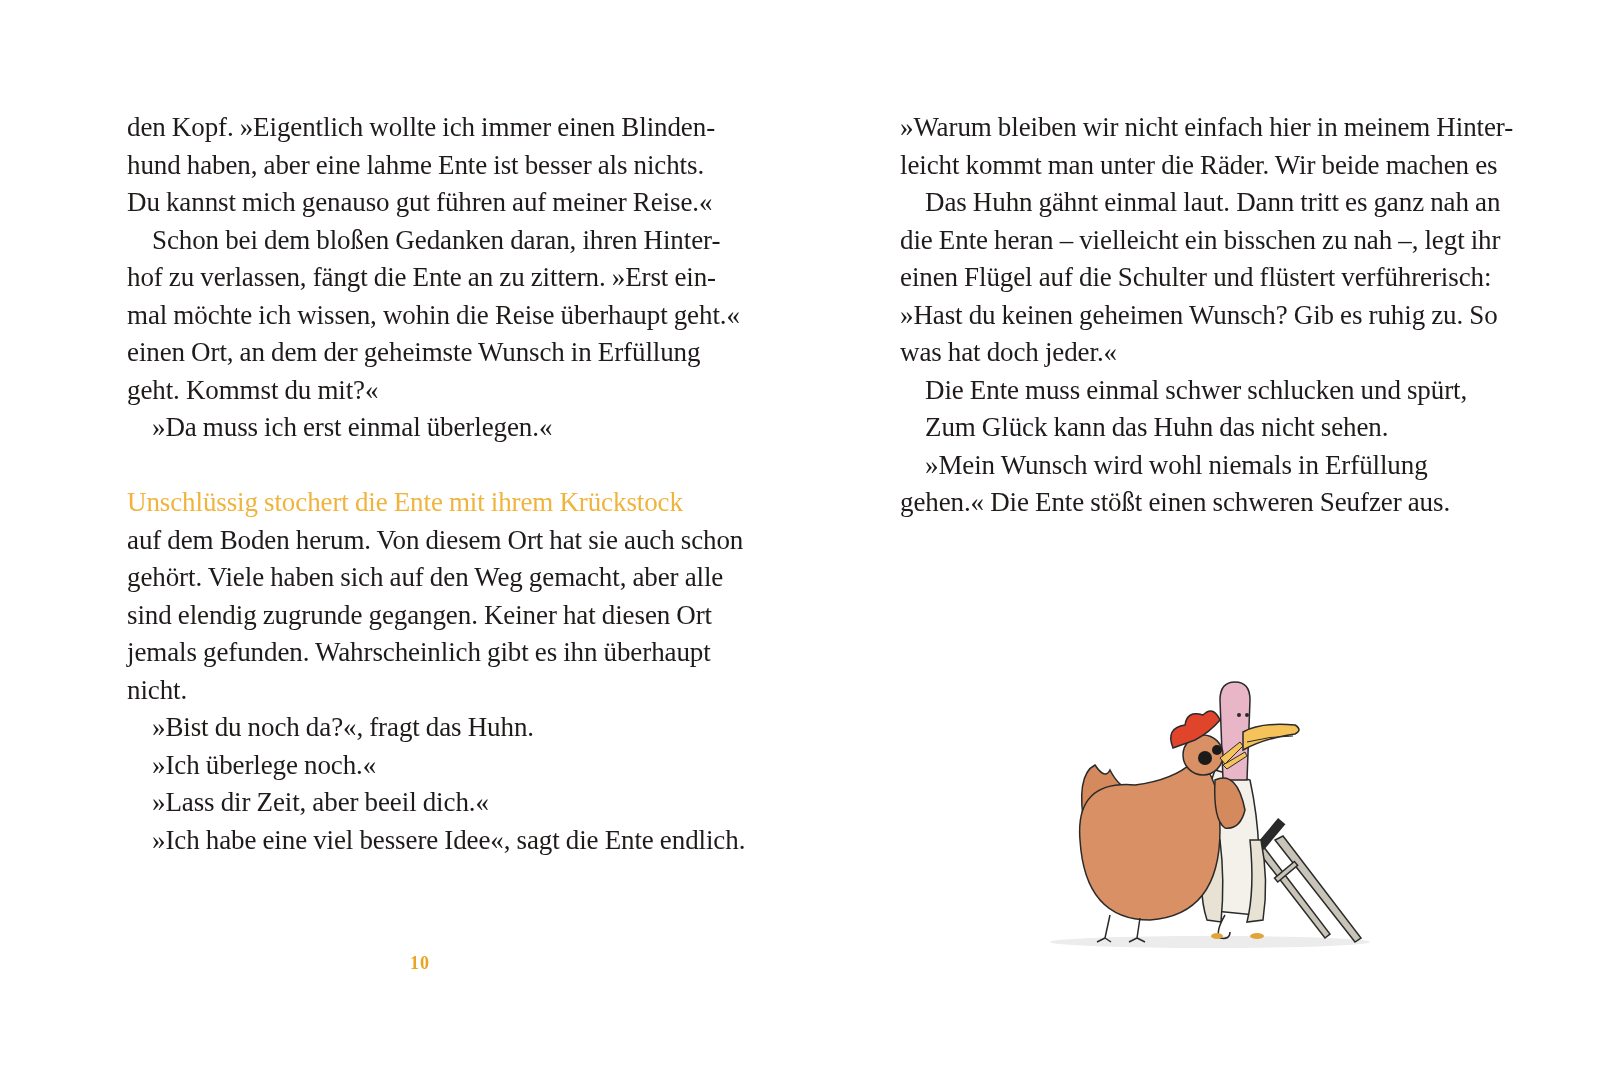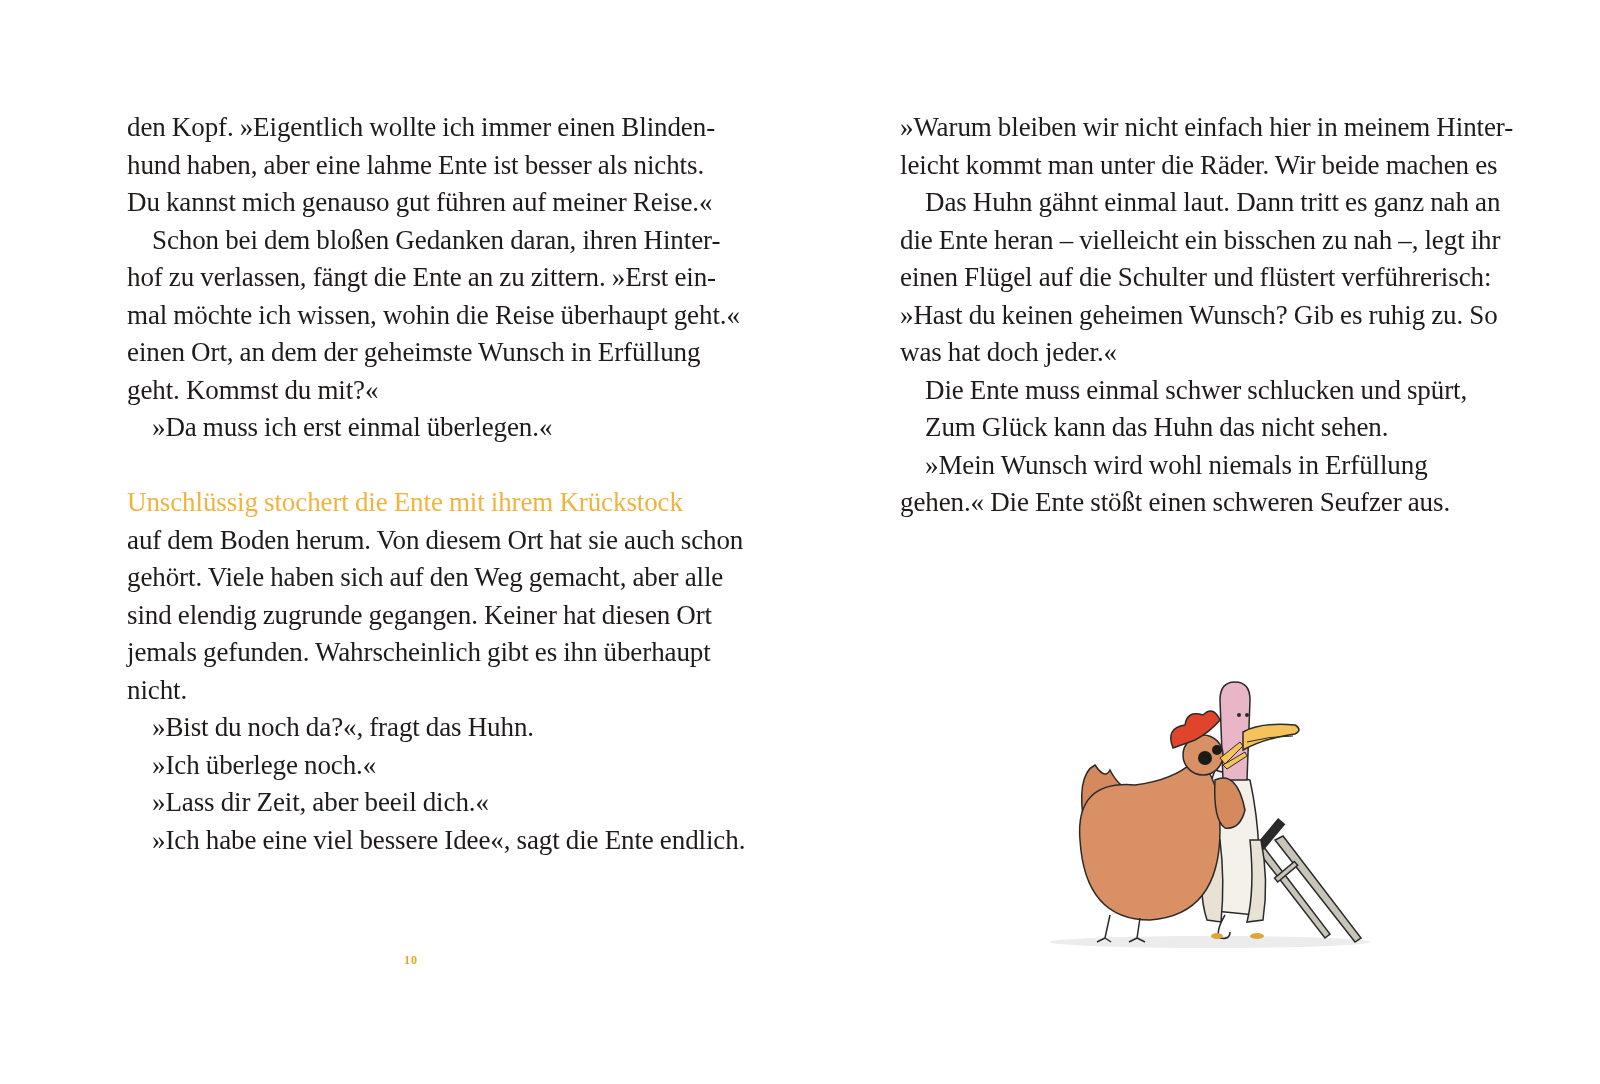--- a/index.html
+++ b/index.html
@@ -38,27 +38,27 @@
       display: block;
       white-space: nowrap;
       height: 37.5px;
     }
     .line.indent { padding-left: 25px; }
     .line.blank { height: 37.5px; }
     .line.accent { color: var(--accent, #f0b33c); }
 
     .page-number {
       position: absolute;
-      left: 396px;
+      left: 405px;
       top: 953px;
       width: 30px;
       text-align: center;
       font-family: "Liberation Serif", "DejaVu Serif", serif;
       font-weight: bold;
-      font-size: 12px;
+      font-size: 18px;
       letter-spacing: 1px;
       color: #e8a521;
     }
 
     .illustration {
       position: absolute;
       left: 1025px;
       top: 670px;
       width: 360px;
       height: 290px;

